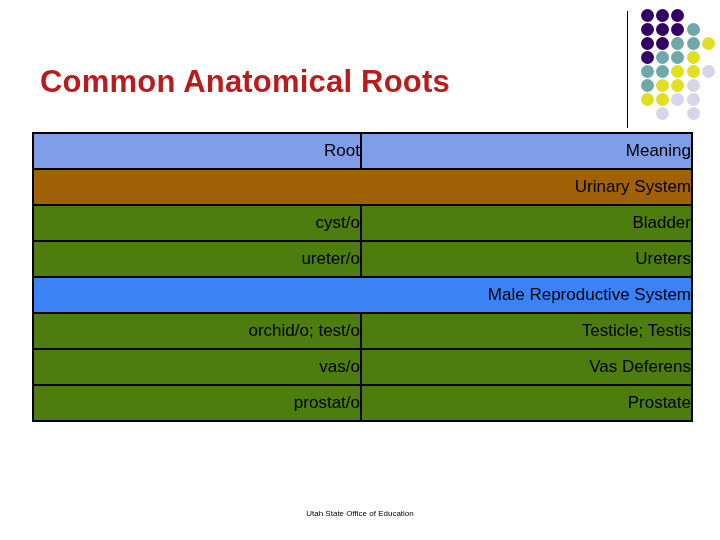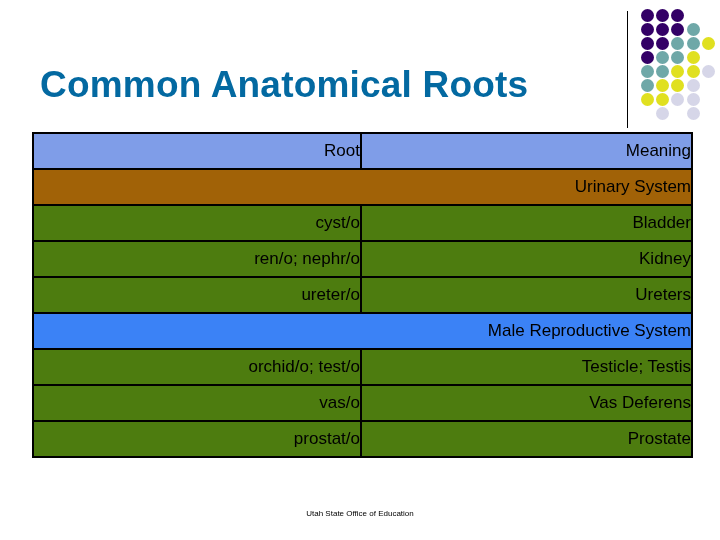--- a/index.html
+++ b/index.html
@@ -38,23 +38,23 @@
     width: 1px;
     height: 117px;
     background: #000000;
   }
 
   
   #page-title {
     position: absolute;
     left: 40px;
     top: 64px;
-    font-size: 37px;
+    font-size: 31px;
     font-weight: bold;
-    color: #0369a1;
+    color: #b91c1c;
     letter-spacing: 0.2px;
     white-space: nowrap;
   }
 
   
   #roots-table {
     position: absolute;
     left: 32px;
     top: 132px;
     width: 655px;
@@ -154,24 +154,20 @@
         <td class="col-mean">Meaning</td>
       </tr>
       <tr>
         <td colspan="2" class="section-urinary">Urinary System</td>
       </tr>
       <tr class="row-data">
         <td class="col-root">cyst/o</td>
         <td class="col-mean">Bladder</td>
       </tr>
       <tr class="row-data">
-        <td class="col-root">ren/o; nephr/o</td>
-        <td class="col-mean">Kidney</td>
-      </tr>
-      <tr class="row-data">
         <td class="col-root">ureter/o</td>
         <td class="col-mean">Ureters</td>
       </tr>
       <tr>
         <td colspan="2" class="section-male">Male Reproductive System</td>
       </tr>
       <tr class="row-data">
         <td class="col-root">orchid/o; test/o</td>
         <td class="col-mean">Testicle; Testis</td>
       </tr>

